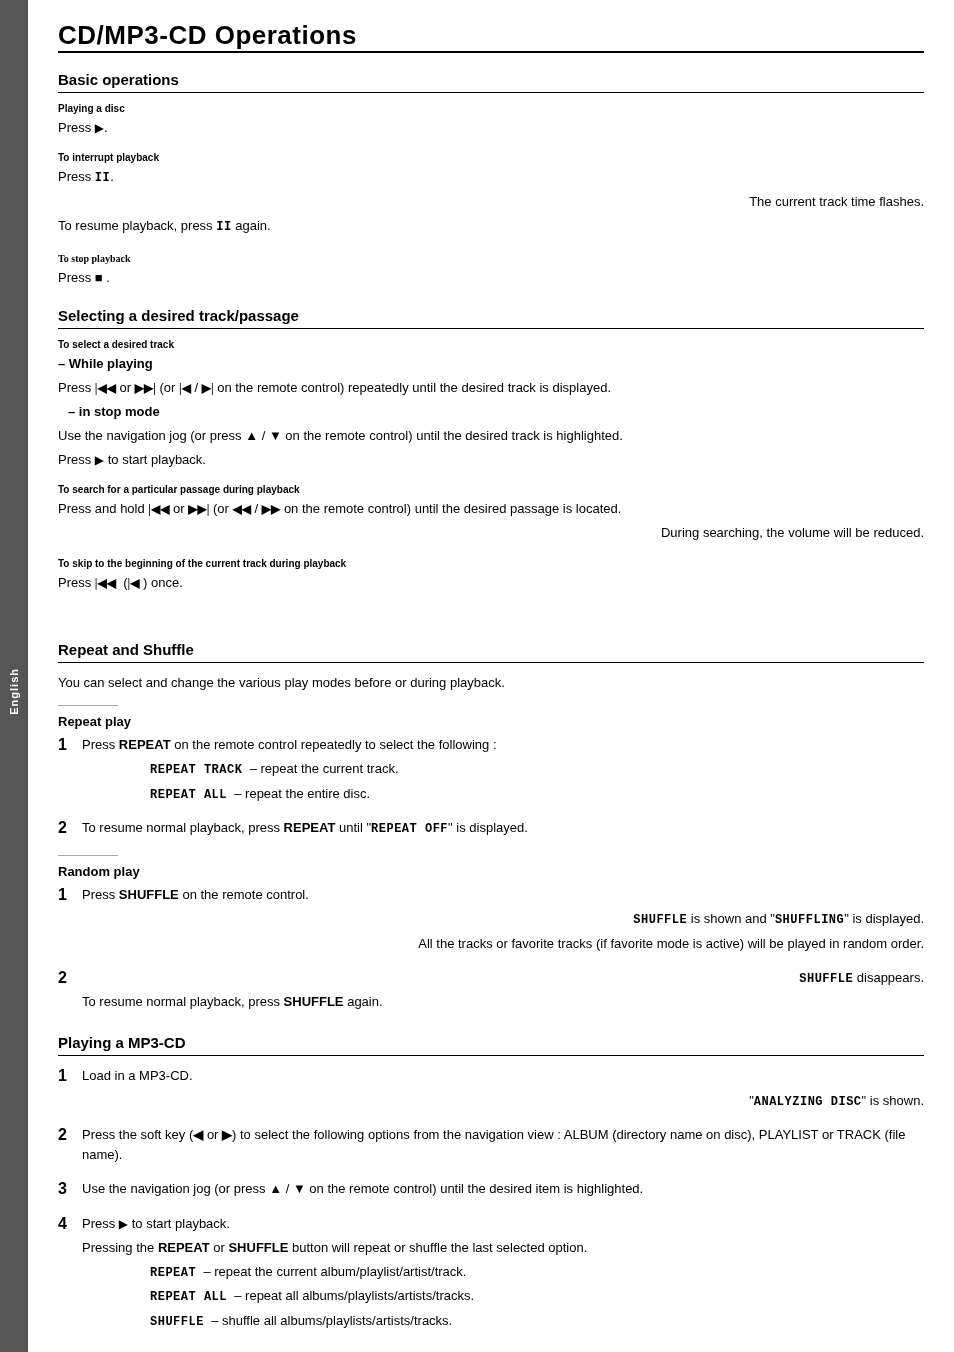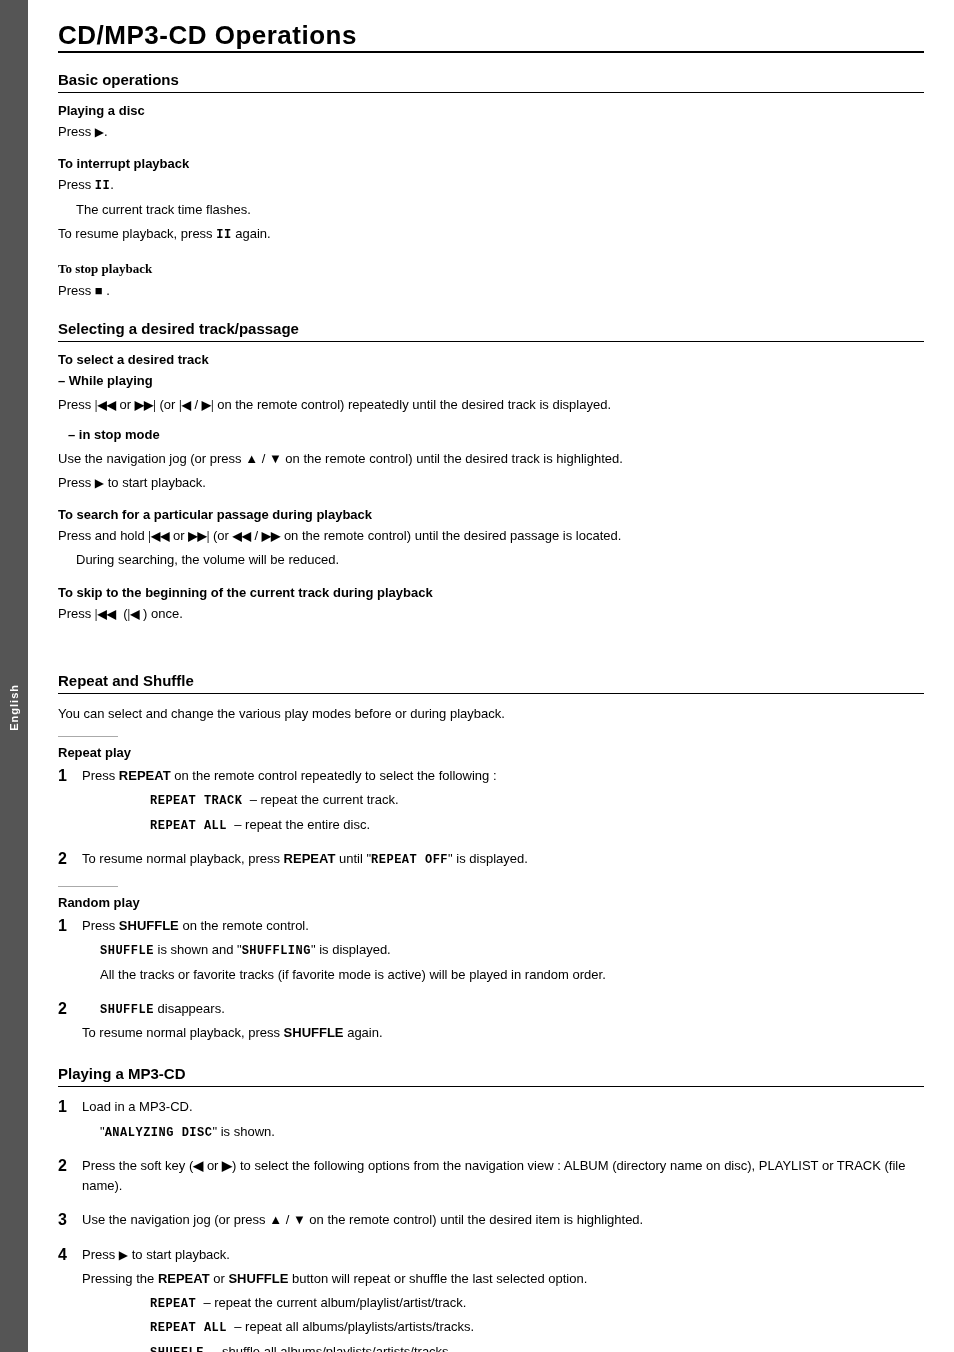--- a/index.html
+++ b/index.html
@@ -70,34 +70,35 @@
 
     .section-title {
       font-size: 15px;
       font-weight: bold;
       border-bottom: 1.5px solid #000;
       padding-bottom: 4px;
       margin-bottom: 10px;
     }
 
     .subsection-title {
-      font-size: 13px;
+      font-size: 10px;
       font-weight: bold;
       margin-bottom: 4px;
       margin-top: 10px;
     }
 
     .body-text {
       font-size: 13px;
       line-height: 1.55;
       margin-bottom: 4px;
     }
 
     .indented {
       margin-left: 18px;
+      text-align: right;
     }
 
     .monospace {
       font-family: 'Courier New', monospace;
       font-weight: bold;
       font-size: 12px;
       letter-spacing: 0.5px;
     }
 
     .bold {
@@ -188,21 +189,21 @@
 
         <div class="section">
           <div class="section-title">Selecting a desired track/passage</div>
 
           <div class="subsection-title">To select a desired track</div>
           <div class="body-text bold">–  While playing</div>
           <div class="body-text">
             Press <span class="inline-sym bold">|◀◀</span> or <span class="inline-sym bold">▶▶|</span> (or <span class="inline-sym bold">|◀</span> / <span class="inline-sym bold">▶|</span> on the remote control) repeatedly until the desired track is displayed.
           </div>
 
-          <div class="body-text bold dash-indent" style="margin-top:10px;">–  in stop mode</div>
+          <div class="body-text bold dash-indent" style="margin-top:4px;">–  in stop mode</div>
           <div class="body-text">
             Use the navigation jog (or press <span class="bold">▲</span> / <span class="bold">▼</span> on the remote control) until the desired track is highlighted.
           </div>
           <div class="body-text">Press <span class="inline-sym">▶</span> to start playback.</div>
 
           <div class="subsection-title" style="margin-top:14px;">To search for a particular passage during playback</div>
           <div class="body-text">
             Press and hold <span class="bold inline-sym">|◀◀</span> or <span class="bold inline-sym">▶▶|</span> (or <span class="bold inline-sym">◀◀</span> / <span class="bold inline-sym">▶▶</span> on the remote control) until the desired passage is located.
           </div>
           <div class="body-text indented">During searching, the volume will be reduced.</div>

